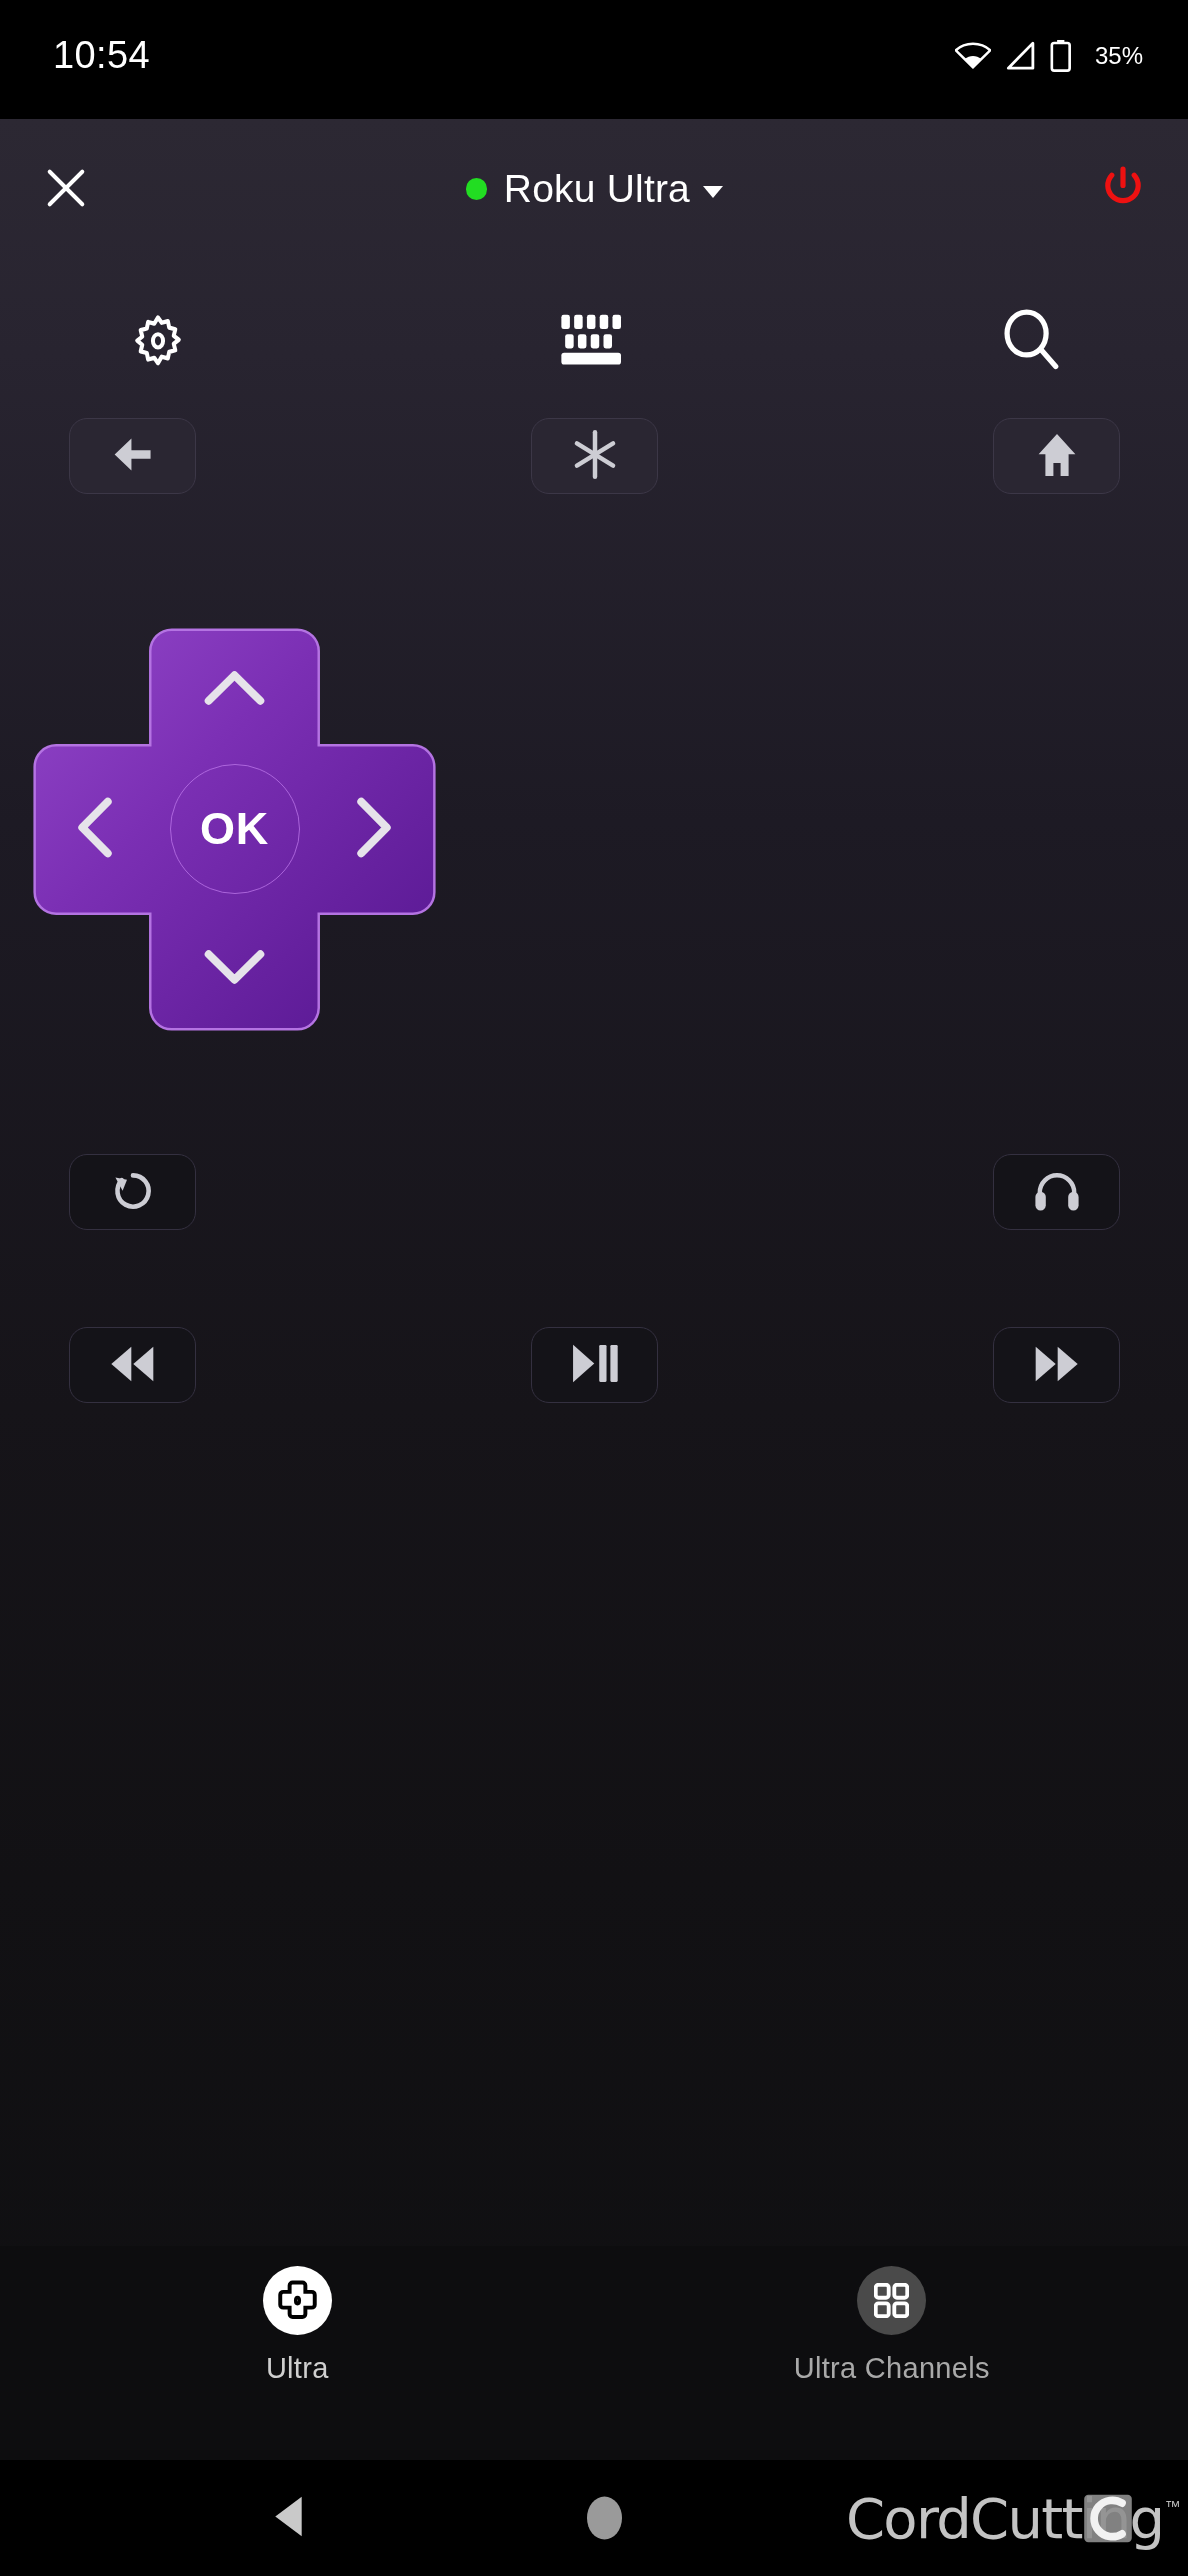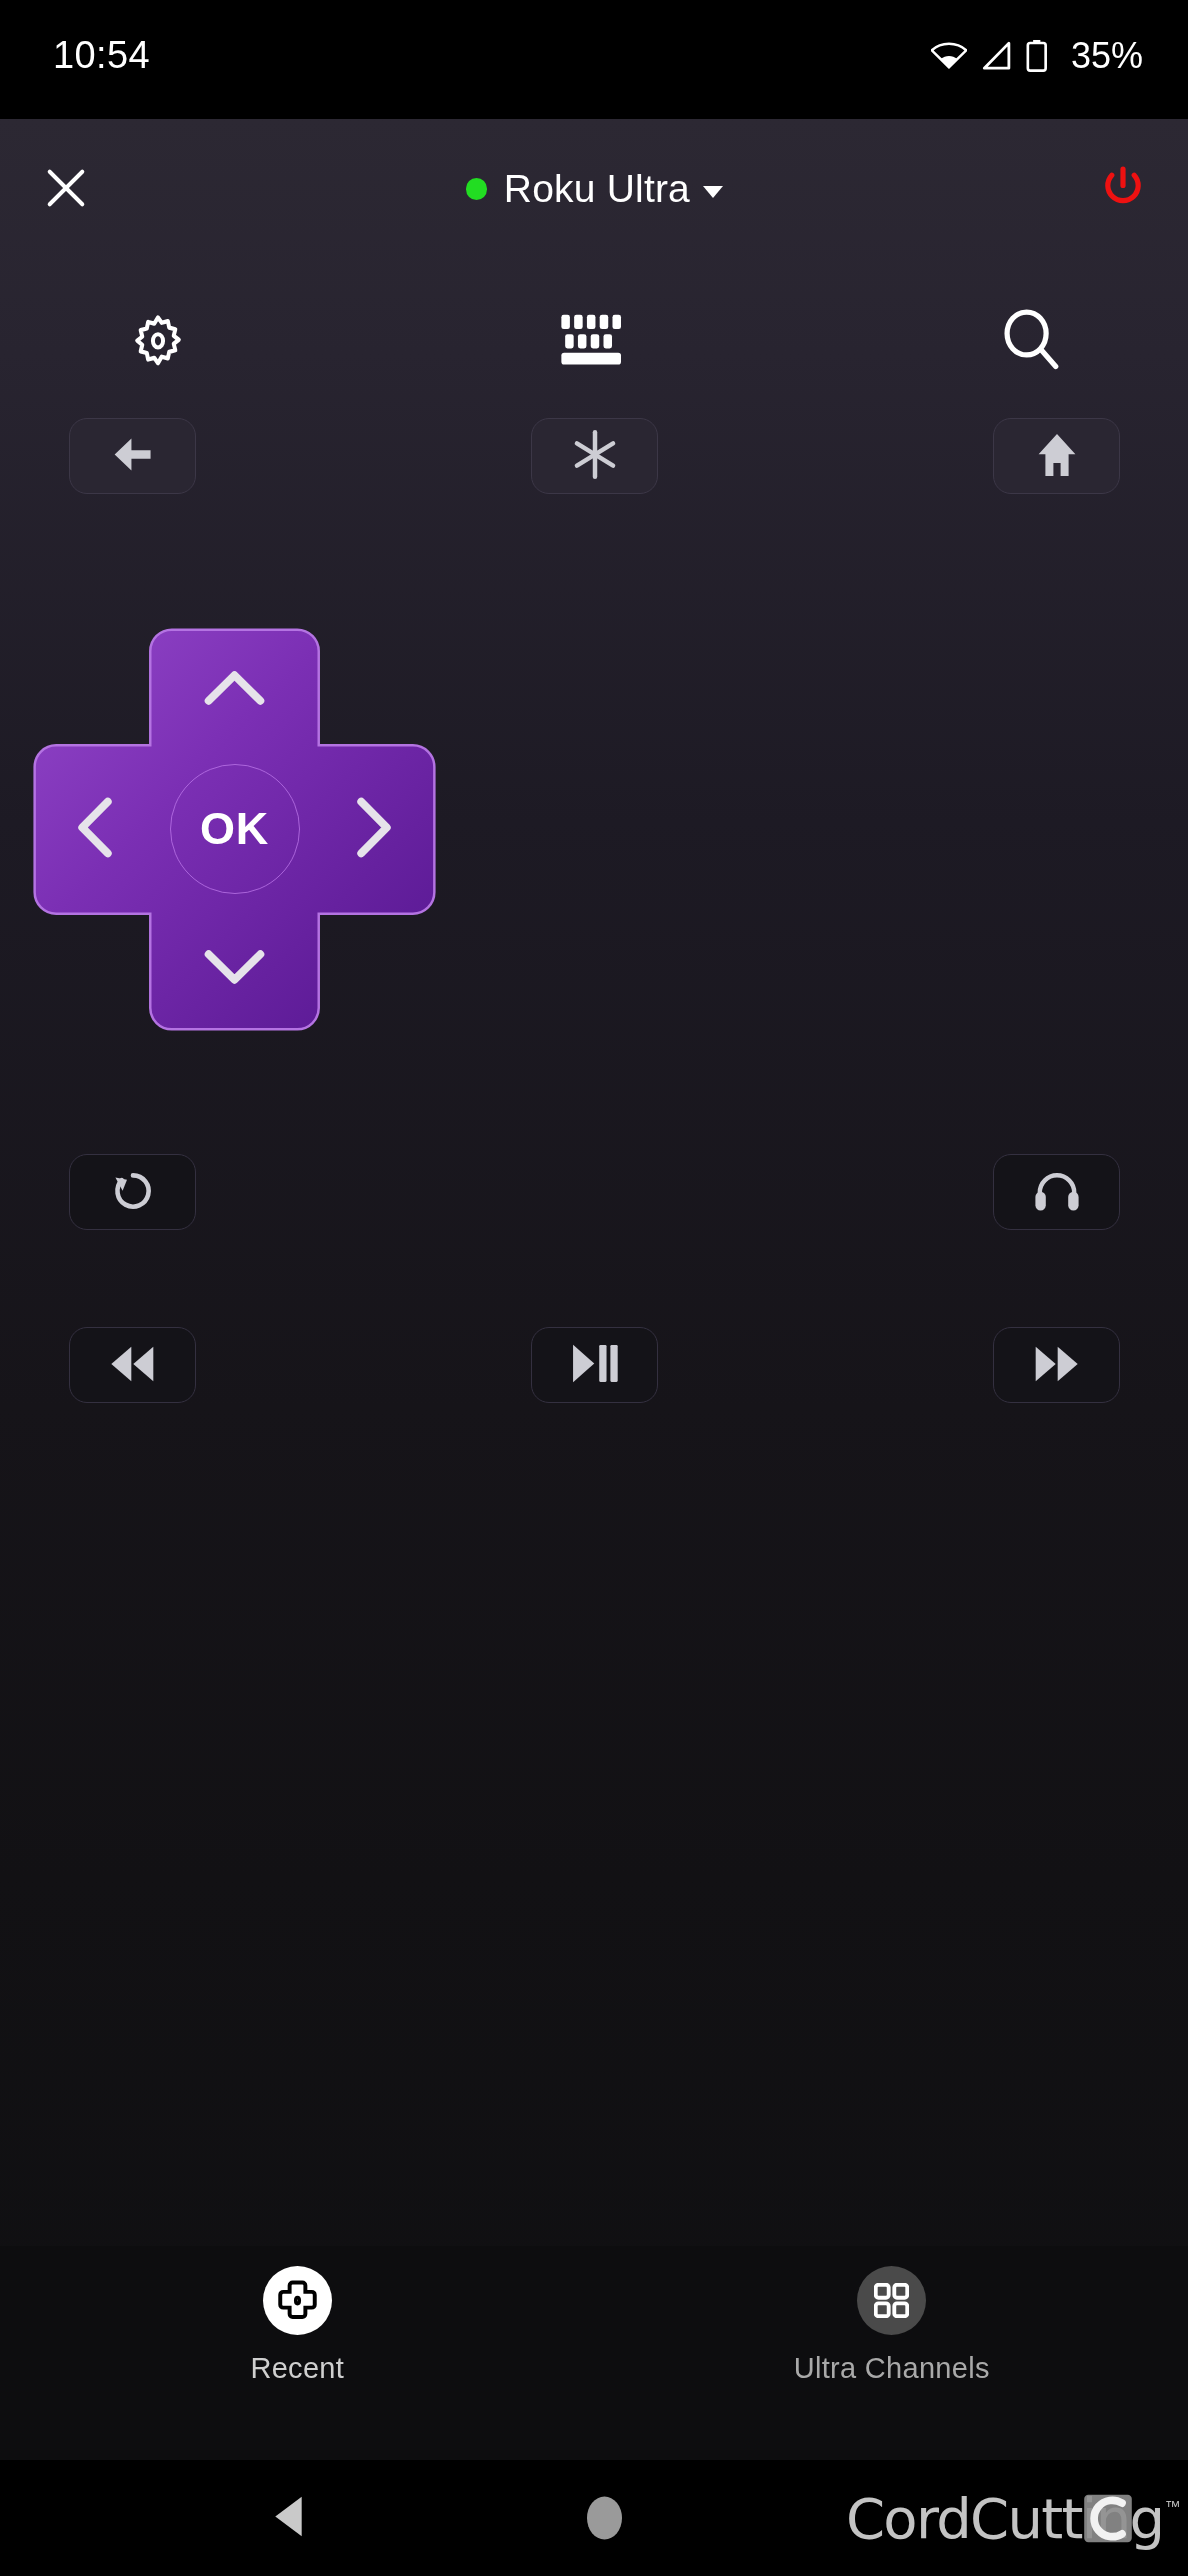--- a/index.html
+++ b/index.html
@@ -15,21 +15,21 @@
   
   .statusbar{
     position:absolute; left:0; top:0; width:1189px; height:119px;
     background:#000;
     display:flex; align-items:center; justify-content:space-between;
     padding:0 46px 8px 53px;
   }
   .status-clock{ font-size:38px; letter-spacing:0.4px; color:#fff; }
   .status-right{ display:flex; align-items:center; gap:13.2px; }
   .status-right svg{ display:block; }
-  .status-batt{ font-size:36px; color:#fff; margin-left:10px; letter-spacing:0px; }
+  .status-batt{ font-size:24px; color:#fff; margin-left:10px; letter-spacing:0px; }
 
   
   .app{
     position:absolute; left:0; top:119px; width:1189px; height:2342px;
     background:linear-gradient(180deg,#2c2833 0%, #282430 10%, #1d1a24 30%, #161419 55%, #121114 75%, #0f0f11 100%);
     overflow:hidden;
   }
 
   
   .appbar{
@@ -363,21 +363,21 @@
   </div>
 
   <div class="bottomnav">
     <button class="navitem">
       <span class="nav-circle active">
         <svg width="45" height="45" viewBox="0 0 24 24">
           <path d="M9.4 2.4h5.2a1.6 1.6 0 0 1 1.6 1.6v3.4h3.4a1.6 1.6 0 0 1 1.6 1.6v5.2a1.6 1.6 0 0 1 -1.6 1.6h-3.4v3.4a1.6 1.6 0 0 1 -1.6 1.6h-5.2a1.6 1.6 0 0 1 -1.6 -1.6v-3.4h-3.4a1.6 1.6 0 0 1 -1.6 -1.6v-5.2a1.6 1.6 0 0 1 1.6 -1.6h3.4v-3.4a1.6 1.6 0 0 1 1.6 -1.6z" fill="none" stroke="#000" stroke-width="2.1"></path>
           <ellipse cx="12" cy="12" rx="1" ry="1.7" fill="none" stroke="#000" stroke-width="1.8"></ellipse>
         </svg>
       </span>
-      <span class="navlabel">Recent</span>
+      <span class="navlabel">Ultra</span>
     </button>
 
     <button class="navitem">
       <span class="nav-circle idle">
         <svg width="35" height="35" viewBox="0 0 20 20">
           <rect x="1" y="1" width="7.4" height="7.4" rx="1.5" fill="none" stroke="#fff" stroke-width="2.2"></rect>
           <rect x="11.6" y="1" width="7.4" height="7.4" rx="1.5" fill="none" stroke="#fff" stroke-width="2.2"></rect>
           <rect x="1" y="11.6" width="7.4" height="7.4" rx="1.5" fill="none" stroke="#fff" stroke-width="2.2"></rect>
           <rect x="11.6" y="11.6" width="7.4" height="7.4" rx="1.5" fill="none" stroke="#fff" stroke-width="2.2"></rect>
         </svg>

